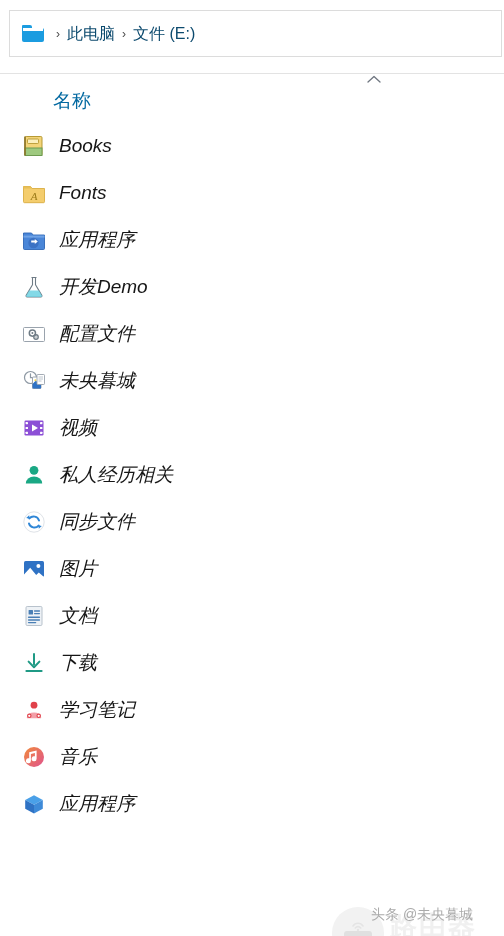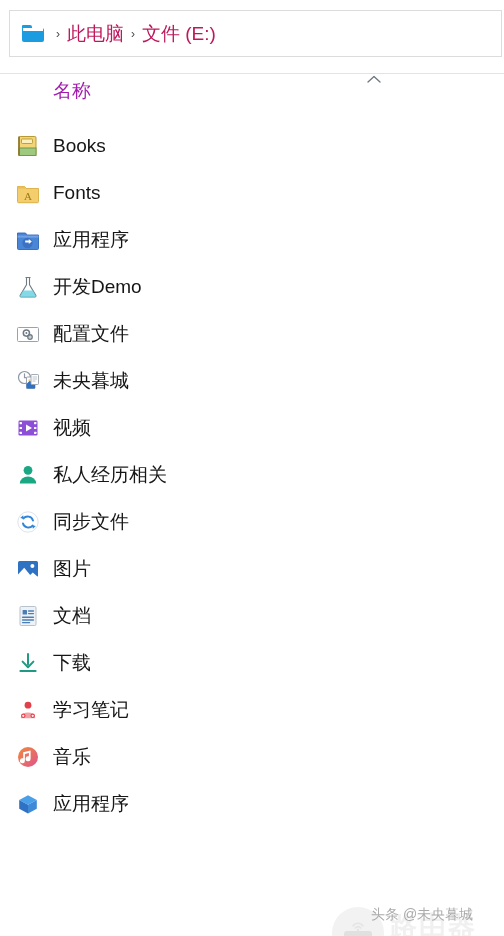--- a/index.html
+++ b/index.html
@@ -65,22 +65,22 @@
     background: #ffffff;
   }
   .crumb-sep {
     color: #4a4a4a;
     font-size: 12px;
     padding: 0 7px;
     line-height: 1;
     user-select: none;
   }
   .crumb-text {
-    font-size: 19px;
-    color: #be185d;
+    font-size: 16px;
+    color: #0c4a6e;
     line-height: 1;
     white-space: nowrap;
   }
 
   
   .header-rule {
     position: absolute;
     left: 0; top: 73px;
     width: 504px;
     height: 1px;
@@ -88,23 +88,23 @@
   }
   .col-header {
     position: absolute;
     left: 0; top: 74px;
     width: 504px;
     height: 40px;
   }
   .col-header .name-label {
     position: absolute;
     left: 53px;
-    top: 7px;
+    top: 17px;
     font-size: 19px;
-    color: #a21caf;
+    color: #0369a1;
     line-height: 1;
     white-space: nowrap;
   }
   .sort-chevron {
     position: absolute;
     left: 366px;
     top: 74px;
     width: 16px;
     height: 10px;
   }
@@ -115,22 +115,23 @@
     position: absolute;
     left: 0;
     top: 122px;
     width: 504px;
   }
   .row {
     position: relative;
     height: 47px;
     display: flex;
     align-items: center;
-    padding-left: 15px;
+    padding-left: 21px;
     box-sizing: border-box;
+    font-style: italic;
   }
   .row .icon {
     width: 26px;
     height: 26px;
     flex: 0 0 auto;
     position: relative;
     margin-right: 12px;
   }
   .row .icon svg { display: block; }
   .row .label {

